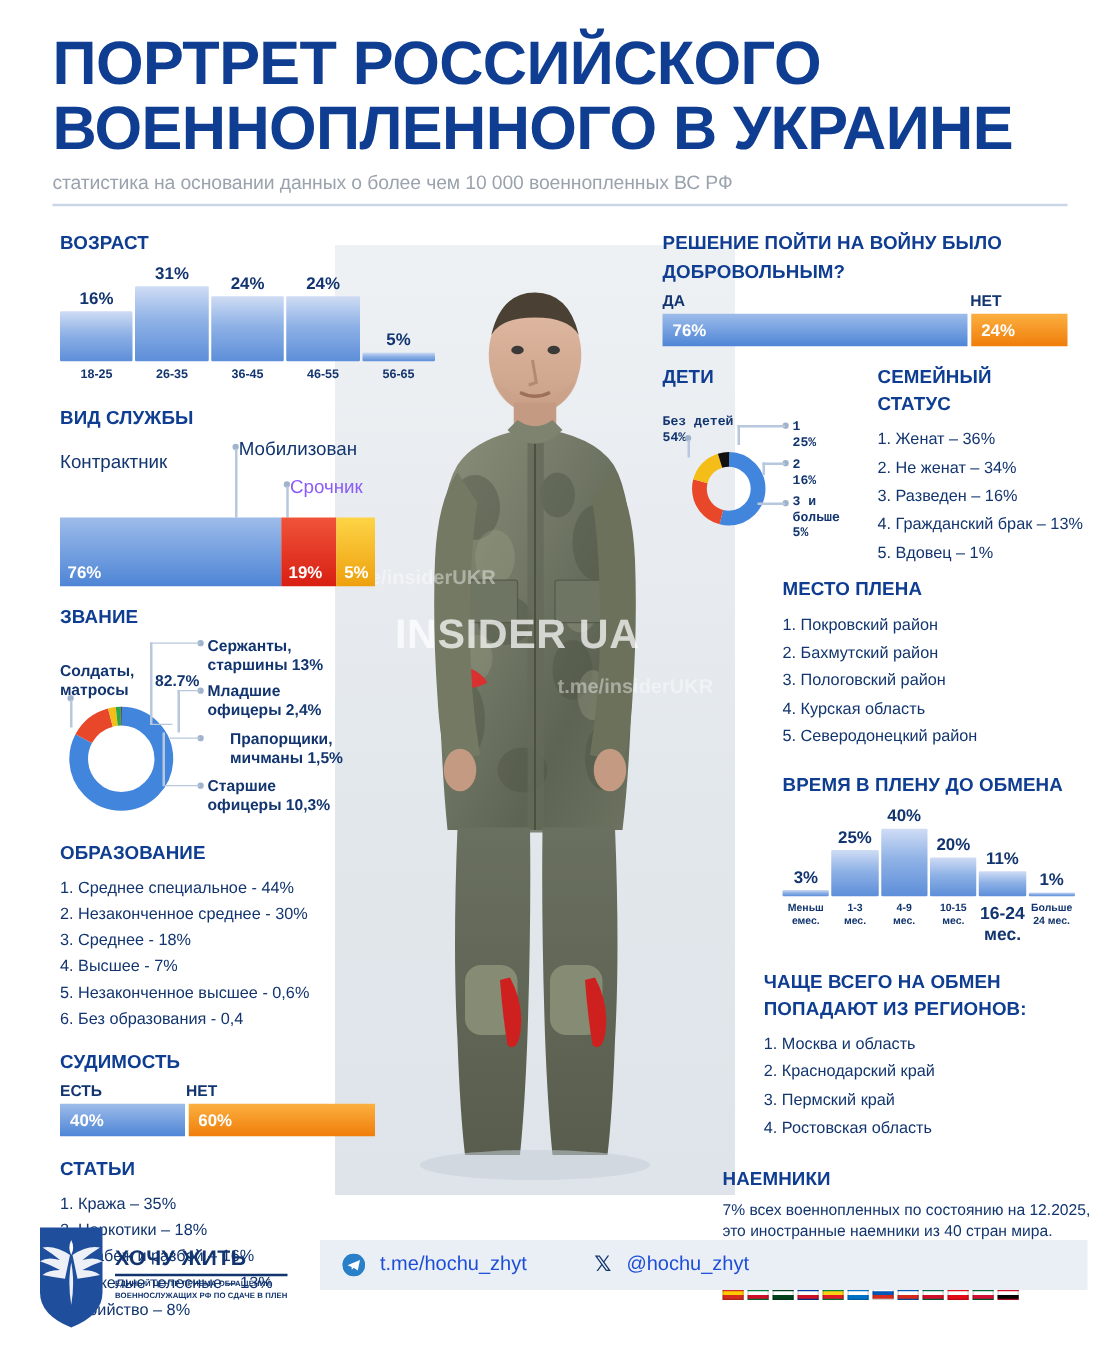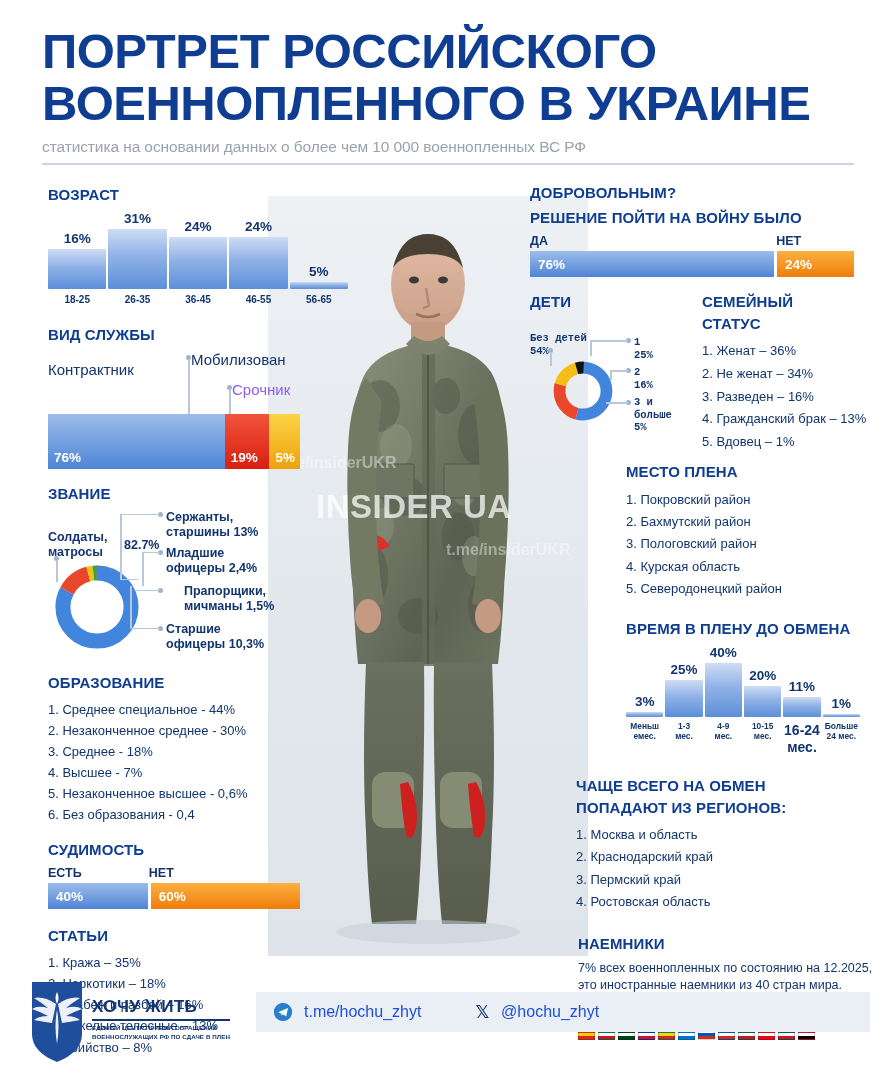--- a/index.html
+++ b/index.html
@@ -342,22 +342,22 @@
         <li>3. Грабеж и разбой – 16%</li>
         <li>4. Тяжелые телесные – 13%</li>
         <li>5. Убийство – 8%</li>
       </ul>
     </div>
   </div>
 
   <div class="col-right">
 
     <div class="sec">
+      <div class="sec-title">РЕШЕНИЕ ПОЙТИ НА ВОЙНУ БЫЛО</div>
       <div class="sec-title" style="margin-top:-2px">ДОБРОВОЛЬНЫМ?</div>
-      <div class="sec-title">РЕШЕНИЕ ПОЙТИ НА ВОЙНУ БЫЛО</div>
       <div style="width:324px; margin-top:4px">
         <div class="stack-labels">
           <div style="width:76%">ДА</div>
           <div style="width:24%">НЕТ</div>
         </div>
         <div class="stack-row">
           <div class="stack-seg seg-blue" style="width:76%">76%</div>
           <div class="stack-seg seg-orange" style="width:24%">24%</div>
         </div>
       </div>
@@ -459,21 +459,21 @@
           <div class="coltick" style="white-space:pre-line;font-size:8.4px">10-15
 мес.</div>
           <div class="coltick" style="white-space:pre-line;font-size:14px">16-24
 мес.</div>
           <div class="coltick" style="white-space:pre-line;font-size:8.4px">Больше
 24 мес.</div>
         </div>
       </div>
     </div>
 
-    <div class="sec" style="margin-top:22px; margin-left:46px">
+    <div class="sec" style="margin-top:22px; margin-left:81px">
       <div class="sec-title">ЧАЩЕ ВСЕГО НА ОБМЕН</div>
       <div class="sec-title" style="margin-top:-3px">ПОПАДАЮТ ИЗ РЕГИОНОВ:</div>
       <ul class="nlist" style="line-height:1.72">
         <li>1. Москва и область</li>
         <li>2. Краснодарский край</li>
         <li>3. Пермский край</li>
         <li>4. Ростовская область</li>
       </ul>
     </div>
 

